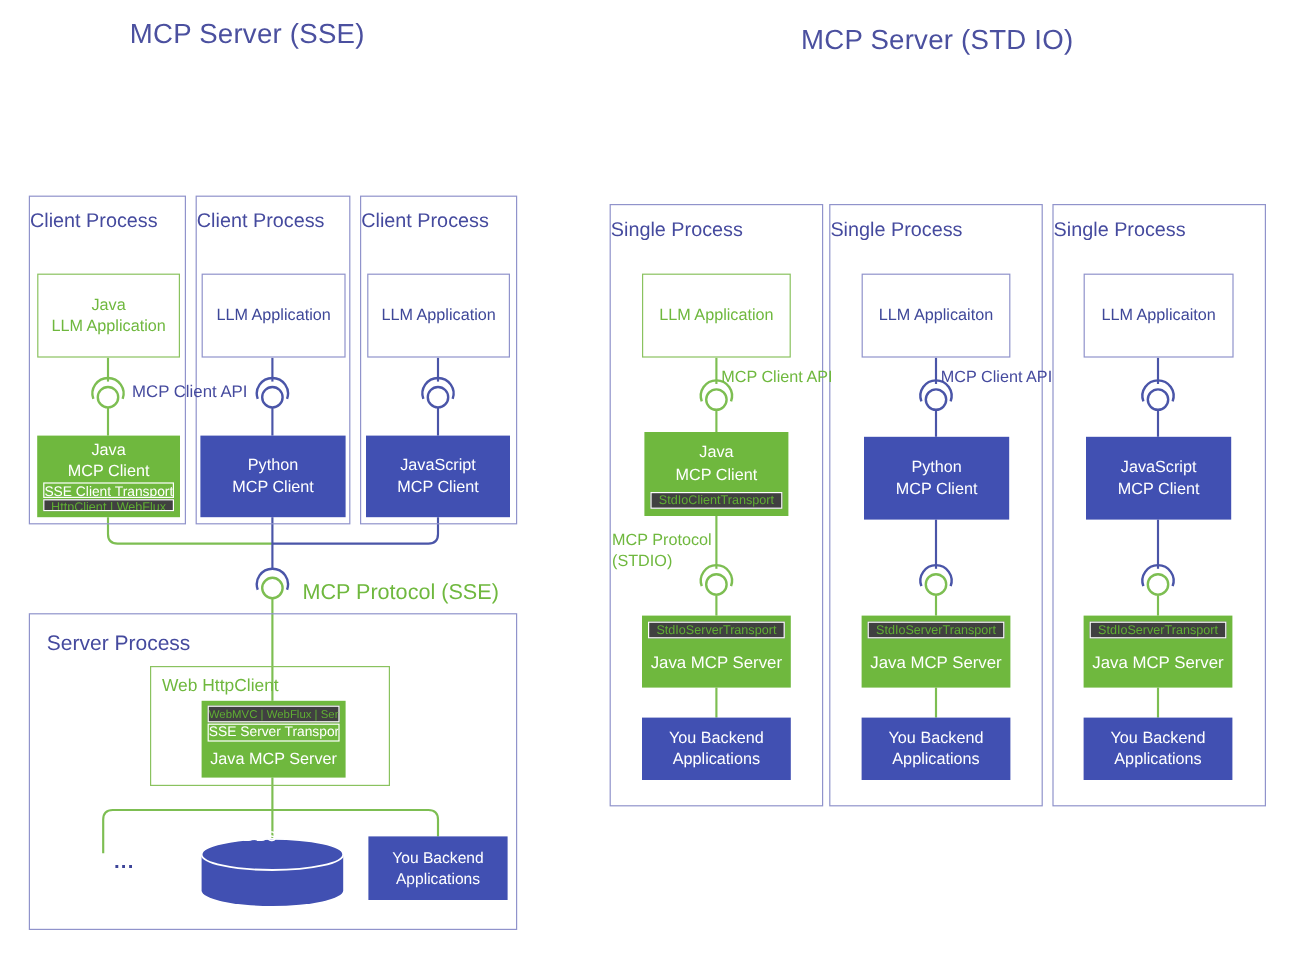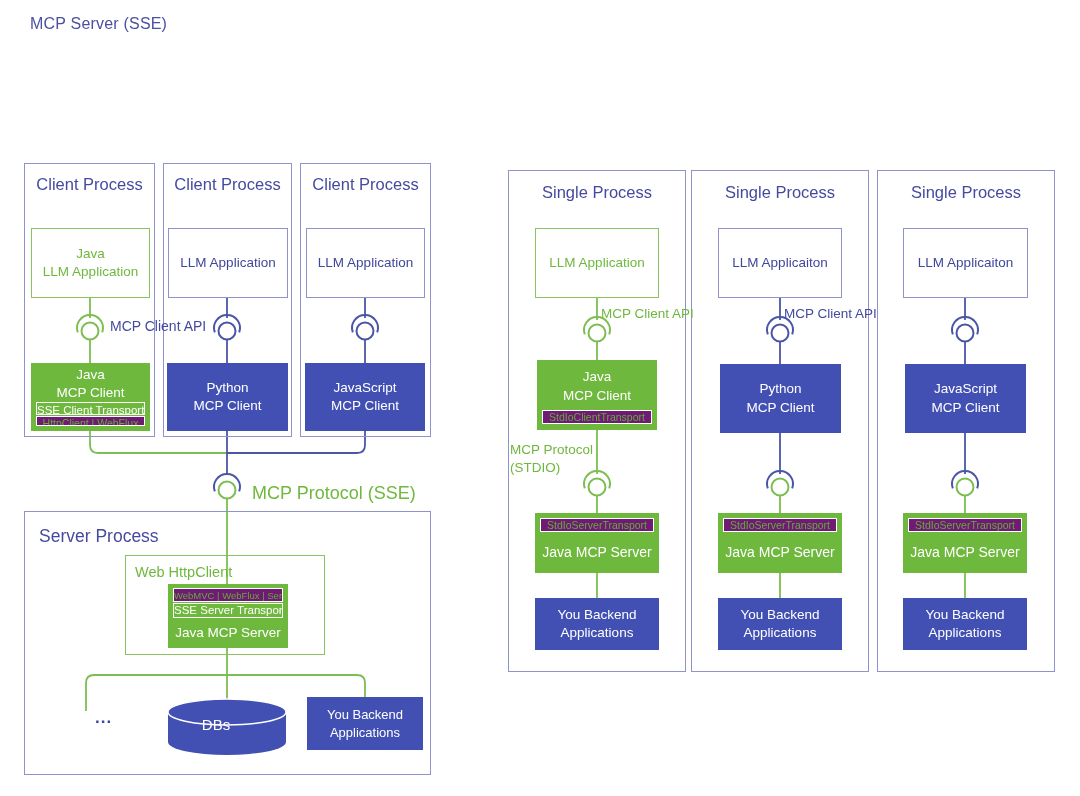--- a/index.html
+++ b/index.html
@@ -1,35 +1,35 @@
 <!DOCTYPE html>
 <html><head>
 <meta charset="utf-8">
 <style>
   html,body{margin:0;padding:0;background:#ffffff;}
   .canvas{position:relative;width:1080px;height:796px;background:#ffffff;
           font-family:"Liberation Sans",sans-serif;overflow:hidden;}
   .abs{position:absolute;box-sizing:border-box;}
   .wires{position:absolute;left:0;top:0;}
-  .title{font-size:16px;color:#4b509f;font-weight:500;text-align:left;letter-spacing:.2px;}
+  .title{font-size:23px;color:#4b509f;font-weight:500;text-align:center;letter-spacing:.2px;}
   .proc{border:1px solid #9093cb;}
-  .proc-title{font-size:16.5px;color:#454a9e;text-align:center;padding-top:11px;}
+  .proc-title{font-size:16.5px;color:#454a9e;text-align:left;padding-top:11px;}
   .appbox{display:flex;align-items:center;justify-content:center;text-align:center;
           font-size:13.5px;white-space:pre-line;line-height:1.35;background:#fff;}
   .appbox.green{border:1px solid #8ac25f;color:#6fb83e;}
   .appbox.indigo{border:1px solid #9093cb;color:#3f4899;}
   .module{display:flex;flex-direction:column;color:#fff;text-align:center;}
   .module.green{background:#6fb83e;}
   .module.blue{background:#4150b2;}
   .mtitle{flex:1;display:flex;align-items:center;justify-content:center;
           font-size:13.5px;white-space:pre-line;line-height:1.35;}
   .bar{margin:0 5px;border:1px solid #ffffff;font-size:11.5px;line-height:15px;height:17px;
        box-sizing:border-box;overflow:hidden;white-space:nowrap;}
   .bar.green-bg{background:#6fb83e;color:#ffffff;}
-  .bar.white-bg{background:#701a75;color:#5fae33;border-color:#ffffff;
+  .bar.white-bg{background:#404040;color:#5fae33;border-color:#ffffff;
                 font-size:10.5px;line-height:13px;height:14px;}
   .lbl-green{color:#6fb83e;font-size:13.5px;}
   .lbl-indigo{color:#454a9e;font-size:13.5px;}
   .preline{white-space:pre-line;line-height:1.3;}
   .container-green{border:1px solid #8ac25f;}
   .container-label{font-size:14.5px;color:#6fb83e;padding:8px 0 0 9px;}
   .server-title{font-size:17.5px;color:#454a9e;padding:14px 0 0 14px;}
   .ellipsis{color:#3d4499;font-size:17px;font-weight:bold;letter-spacing:1px;}
   .dbs-label{color:#ffffff;font-size:15px;text-align:center;}
 </style>
@@ -155,27 +155,28 @@
     <div class="container-label">Web HttpClient</div>
   </div>
   <div class="abs module green" style="left:168px;top:584px;width:120px;height:64px">
     <div class="bar white-bg" style="margin-top:4px;font-size:9.5px">WebMVC | WebFlux | Servlet</div>
     <div class="bar green-bg" style="margin-top:1px;height:15px;line-height:13px">SSE Server Transports</div>
     <div class="mtitle">Java MCP Server</div>
   </div>
 
   <div class="abs ellipsis" style="left:95px;top:708px;width:30px">...</div>
 
-  <div class="abs dbs-label" style="left:168px;top:716px;width:96px">DBs</div>
+  <div class="abs dbs-label" style="left:168px;top:688px;width:96px">DBs</div>
 
   <div class="abs module blue" style="left:307px;top:697px;width:116px;height:53px">
     <div class="mtitle" style="font-size:13px">You Backend
 Applications</div>
   </div>
 
+  <div class="abs title" style="left:631px;top:20px;width:300px">MCP Server (STD IO)</div>
 
   <div class="abs proc" style="left:508px;top:170px;width:178px;height:502px">
     <div class="proc-title" style="padding-top:12px">Single Process</div>
   </div>
   <div class="abs proc" style="left:691px;top:170px;width:178px;height:502px">
     <div class="proc-title" style="padding-top:12px">Single Process</div>
   </div>
   <div class="abs proc" style="left:877px;top:170px;width:178px;height:502px">
     <div class="proc-title" style="padding-top:12px">Single Process</div>
   </div>

